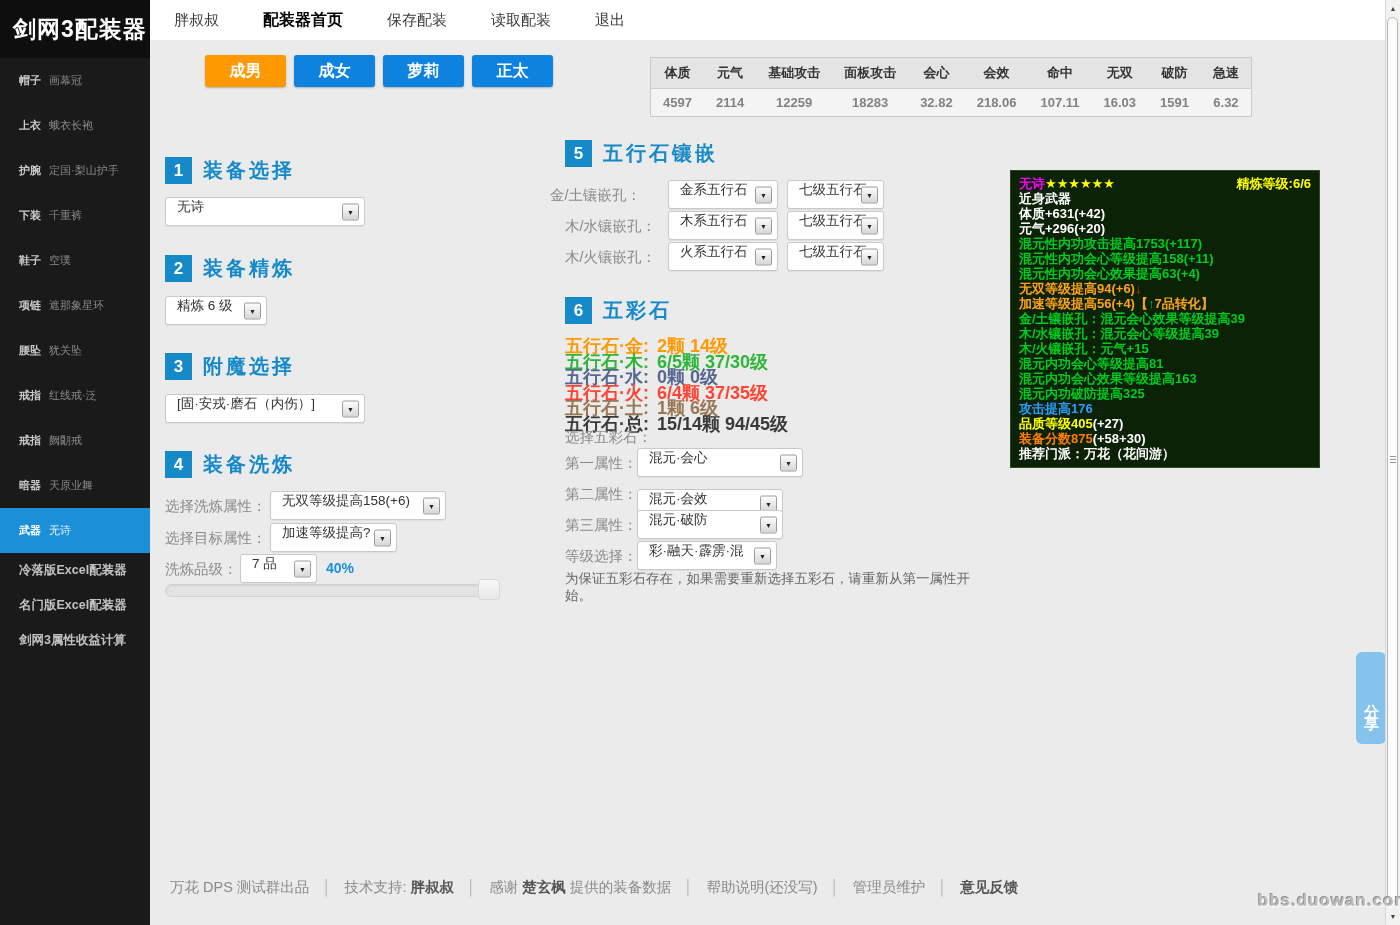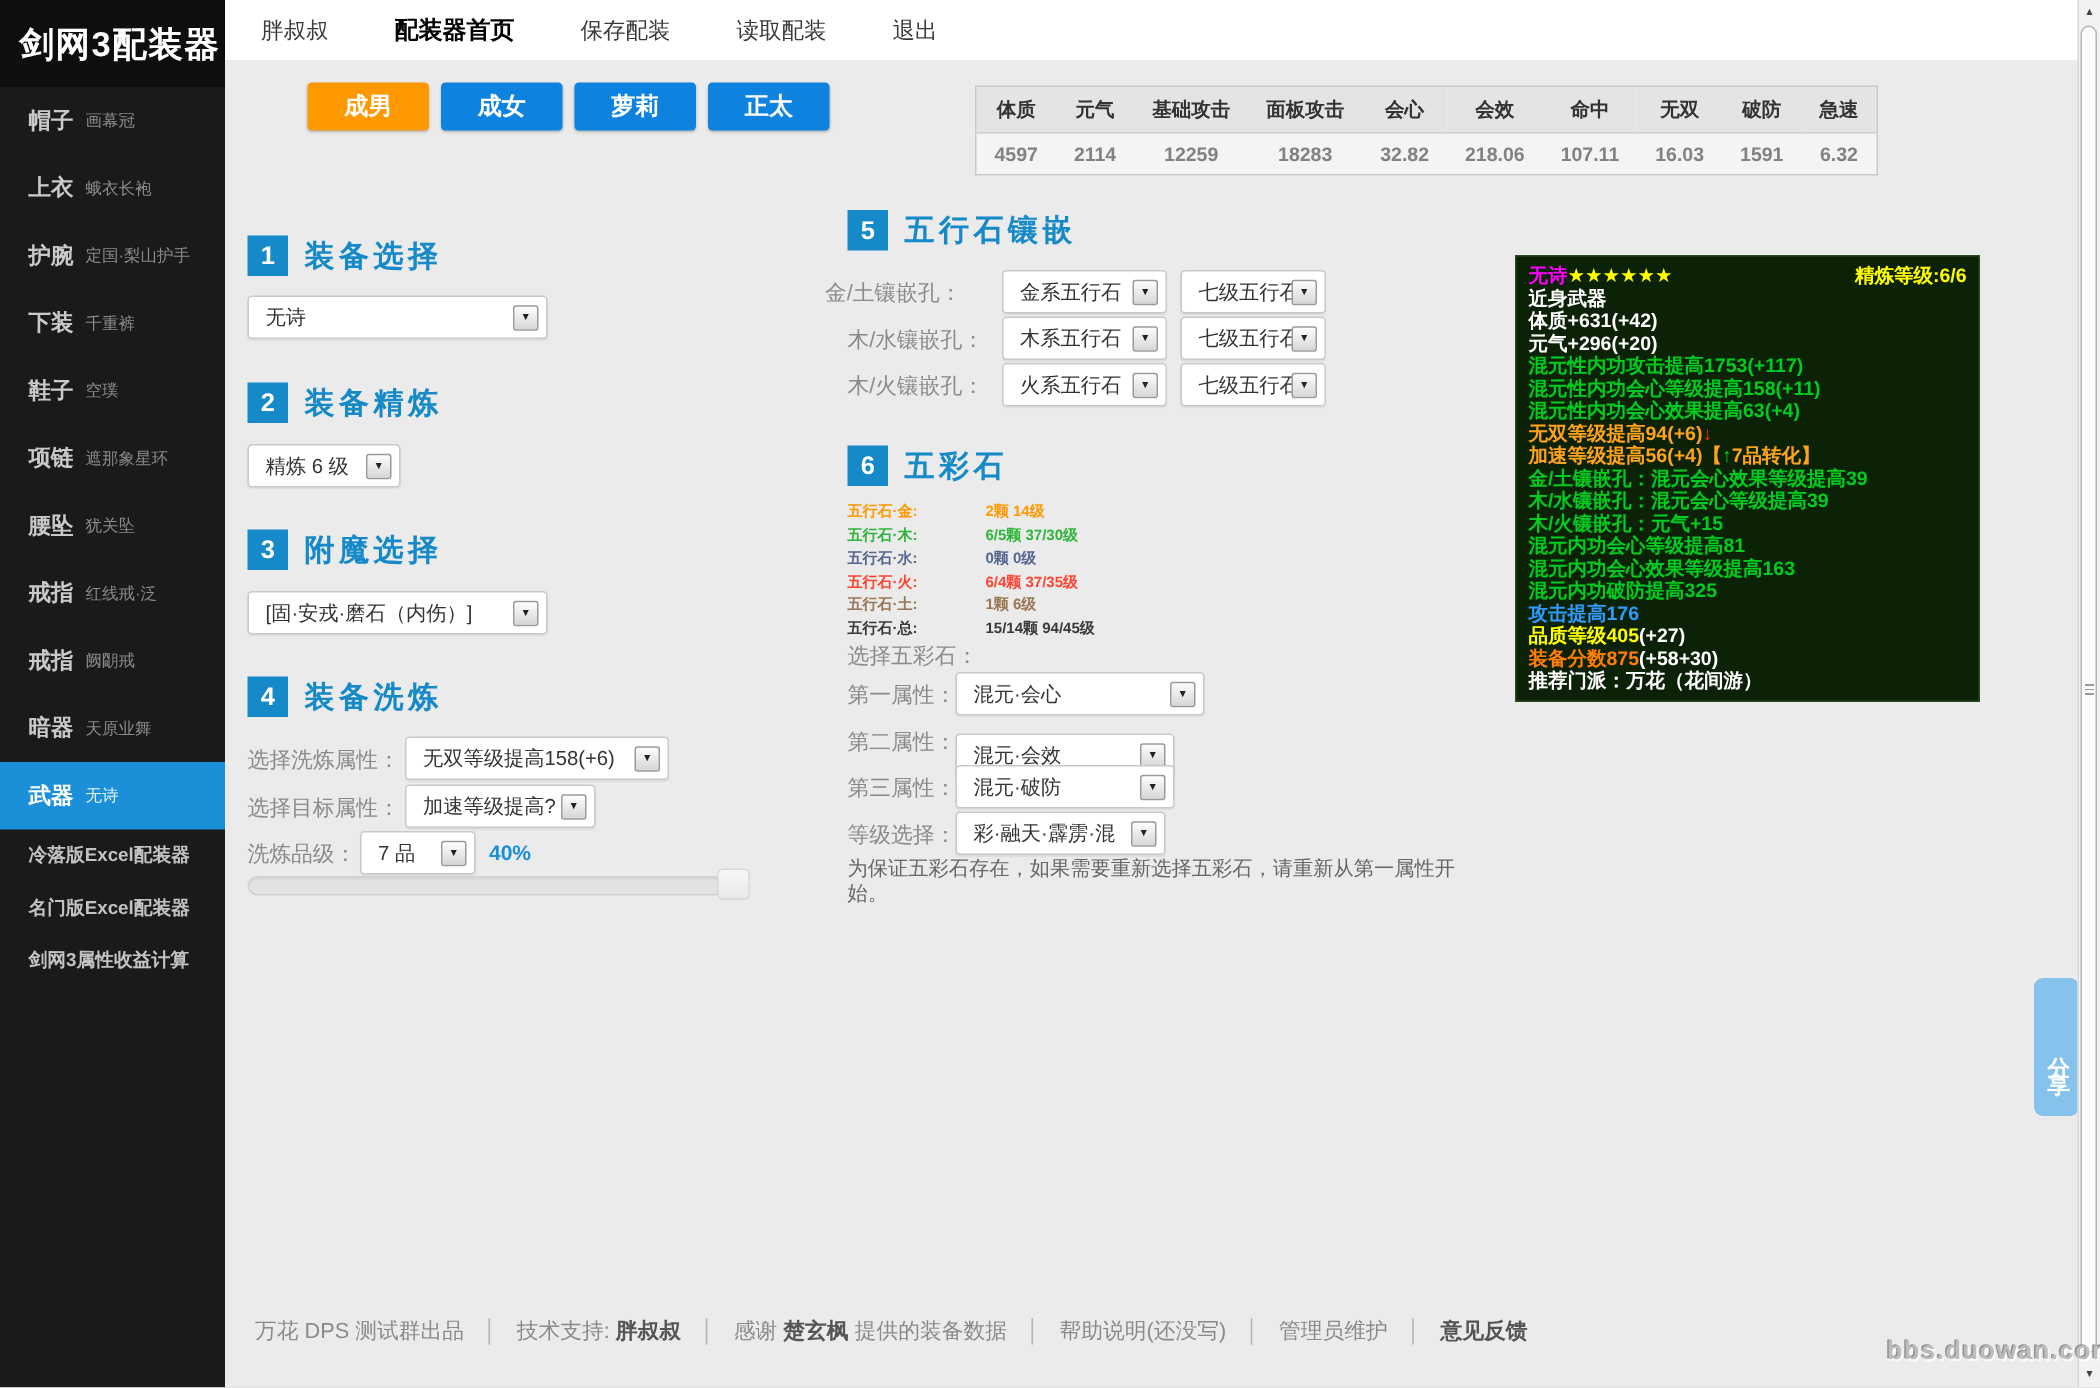--- a/index.html
+++ b/index.html
@@ -5,21 +5,21 @@
   * { margin:0; padding:0; box-sizing:border-box; }
   html,body { background:#ddd; }
   #page { position:relative; width:1400px; height:925px; background:#ebebeb; overflow:hidden;
           font-family:"Liberation Sans","DejaVu Sans",sans-serif; }
 
   
   .sidebar { position:absolute; left:0; top:0; width:150px; height:925px; background:#1a1a1a; }
   .logo { height:58px; background:#0e0e0e; color:#fff; font-size:23px; font-weight:bold;
           display:flex; align-items:center; padding-left:13px; letter-spacing:1px; }
   .slot { height:45px; display:flex; align-items:center; padding-left:19px; cursor:pointer; }
-  .slot-name { color:#c9c9c9; font-size:15px; font-weight:bold; margin-right:8px; white-space:nowrap; }
+  .slot-name { color:#c9c9c9; font-size:11px; font-weight:bold; margin-right:8px; white-space:nowrap; }
   .slot-item { color:#8a8a8a; font-size:11px; white-space:nowrap; }
   .slot.selected { background:#1b8fd8; }
   .slot.selected .slot-name { color:#fff; }
   .slot.selected .slot-item { color:#eaf4fb; }
   .side-link { height:35px; display:flex; align-items:center; padding-left:19px; color:#c2c2c2;
                font-size:12.5px; font-weight:bold; cursor:pointer; }
 
   
   .topnav { position:absolute; left:150px; top:0; width:1250px; height:40px; background:#fff;
             display:flex; align-items:center; }
@@ -43,39 +43,39 @@
               white-space:nowrap; }
 
   
   .sec { position:absolute; display:flex; align-items:center; }
   .badge { width:27px; height:27px; background:#1689c9; color:#fff; font-size:17px; font-weight:bold;
            display:flex; align-items:center; justify-content:center; }
   .sec-title { color:#1689c9; font-size:20px; font-weight:bold; letter-spacing:3px; margin-left:11px; }
 
   
   .dd { position:absolute; height:29px; background:#fff; border:1px solid #c9c9c9; border-radius:3px;
-        display:flex; align-items:center; padding:0 28px 0 11px; font-size:13.5px; color:#333;
+        display:flex; padding:0 28px 0 11px; font-size:13.5px; color:#333;
         box-shadow:0 1px 1px rgba(0,0,0,.06); cursor:pointer; white-space:nowrap; }
   .dd .caret { position:absolute; right:5px; top:50%; transform:translateY(-50%); width:17px; height:17px;
                background:linear-gradient(#fdfdfd,#d6d6d6); border:1px solid #9a9a9a; border-radius:2px;
                display:flex; align-items:center; justify-content:center; font-size:7px; color:#222; }
   .dd .clip { display:inline-block; max-width:94px; overflow:hidden; }
 
   .lbl { position:absolute; color:#8a8a8a; font-size:14.5px; white-space:nowrap; }
   .pct { position:absolute; color:#1a8fd9; font-size:14px; font-weight:bold; }
 
   
   .slider-track { position:absolute; left:165px; top:584px; width:318px; height:13px; background:#e3e3e3;
                   border:1px solid #d2d2d2; border-radius:7px; box-shadow:inset 0 1px 2px rgba(0,0,0,.08); }
   .slider-handle { position:absolute; left:478px; top:579px; width:22px; height:21px;
                    background:linear-gradient(#f8f8f8,#e8e8e8); border:1px solid #d8d8d8; border-radius:4px;
                    cursor:pointer; }
 
   
-  .stones { position:absolute; left:565px; top:334px; font-size:10px; font-weight:bold; }
+  .stones { position:absolute; left:565px; top:334px; font-size:18px; font-weight:bold; }
   .stone-row { height:15.5px; display:flex; }
   .stone-row .sl { width:92px; }
   .c-gold  { color:#ff9900; }
   .c-green { color:#2fb53a; }
   .c-navy  { color:#55678f; }
   .c-red   { color:#ff4433; }
   .c-brown { color:#997755; }
   .c-dark  { color:#3a3a3a; }
 
   .note { position:absolute; left:565px; top:570px; width:408px; color:#666; font-size:13.5px;

